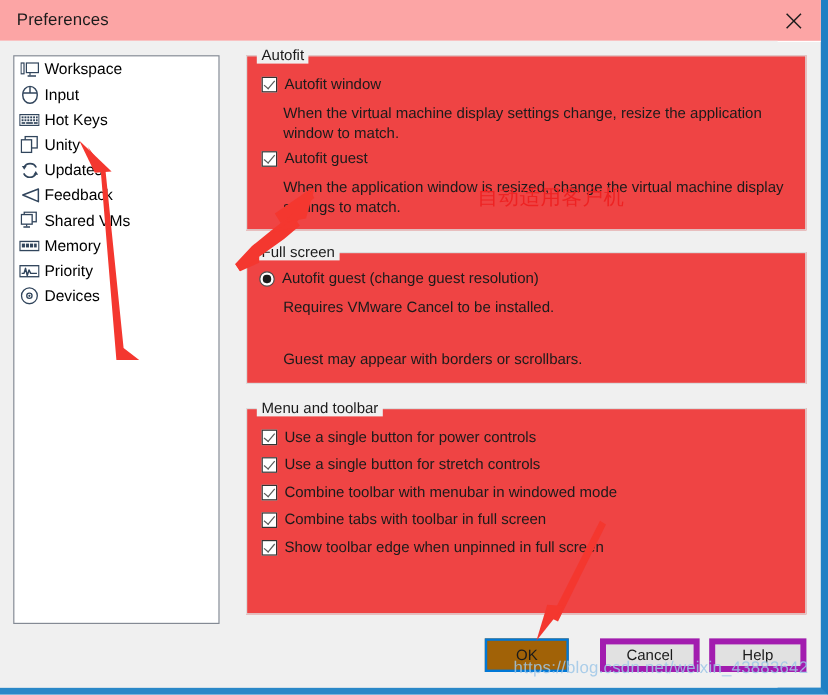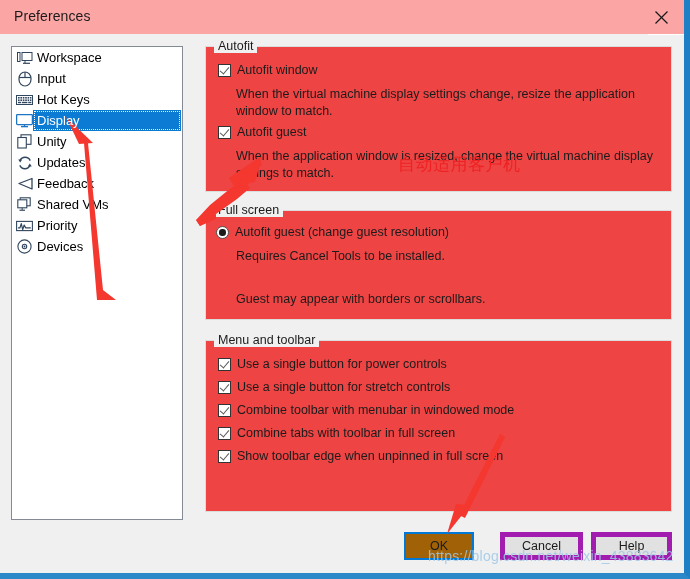--- a/index.html
+++ b/index.html
@@ -326,31 +326,20 @@
                 <rect x="14" y="5.4" width="1.4" height="1.6"></rect>
               <rect x="2" y="7.8" width="3" height="1.4"></rect>
                 <rect x="5.8" y="7.8" width="5.6" height="1.4"></rect>
               <rect x="12.2" y="7.8" width="3.2" height="1.4"></rect>
             </g>
           </svg>
         </span>
         <span class="lbl">Hot Keys</span>
       </div>
 
-      <div class="side-item selected">
-        <span class="sel-box"></span>
-        <span class="ico">
-          <svg width="17" height="14" viewBox="0 0 17 14">
-            <rect x="0.6" y="0.6" width="15.8" height="10" rx="1" fill="#ffffff" stroke="#1d74c4" stroke-width="1.3"></rect>
-            <line x1="5" y1="12.6" x2="12" y2="12.6" stroke="#1d74c4" stroke-width="1.4"></line>
-            <line x1="8.5" y1="10.6" x2="8.5" y2="12.6" stroke="#1d74c4" stroke-width="1.2"></line>
-          </svg>
-        </span>
-        <span class="lbl">Display</span>
-      </div>
 
       <div class="side-item">
         <span class="ico">
           <svg width="15" height="15" viewBox="0 0 15 15">
             <rect x="4" y="0.8" width="10" height="9.5" fill="none" stroke="#31455c" stroke-width="1.1"></rect>
             <rect x="0.8" y="3.5" width="8.5" height="10.5" fill="#ffffff" stroke="#31455c" stroke-width="1.1"></rect>
           </svg>
         </span>
         <span class="lbl">Unity</span>
       </div>
@@ -382,20 +371,34 @@
           <svg width="15" height="15" viewBox="0 0 15 15">
             <rect x="3.2" y="0.8" width="10" height="8" fill="none" stroke="#31455c" stroke-width="1.1"></rect>
             <rect x="0.8" y="2.8" width="9" height="8" fill="#ffffff" stroke="#31455c" stroke-width="1.1"></rect>
             <line x1="5.2" y1="12.8" x2="5.2" y2="10.8" stroke="#31455c" stroke-width="1"></line>
             <line x1="2.5" y1="13.2" x2="8" y2="13.2" stroke="#31455c" stroke-width="1.2"></line>
           </svg>
         </span>
         <span class="lbl">Shared VMs</span>
       </div>
 
+      <div class="side-item">
+        <span class="ico">
+          <svg width="17" height="12" viewBox="0 0 17 12">
+            <rect x="0.6" y="2.2" width="15.8" height="7.6" fill="none" stroke="#31455c" stroke-width="1.1"></rect>
+            <g fill="#31455c">
+              <rect x="2.2" y="4" width="2.6" height="3.2"></rect>
+              <rect x="5.6" y="4" width="2.6" height="3.2"></rect>
+              <rect x="9" y="4" width="2.6" height="3.2"></rect>
+              <rect x="12.4" y="4" width="2.2" height="3.2"></rect>
+            </g>
+          </svg>
+        </span>
+        <span class="lbl">Memory</span>
+      </div>
 
       <div class="side-item">
         <span class="ico">
           <svg width="17" height="12" viewBox="0 0 17 12">
             <rect x="0.6" y="1.4" width="15.8" height="9.2" fill="none" stroke="#31455c" stroke-width="1.1"></rect>
             <polyline points="2,7.8 4,7.8 5.3,3.6 6.7,9.6 8.2,5 9.6,7.8 14.8,7.8" fill="none" stroke="#31455c" stroke-width="1.2" stroke-linejoin="round"></polyline>
           </svg>
         </span>
         <span class="lbl">Priority</span>
       </div>
@@ -432,21 +435,21 @@
     </div>
 
     <div class="group" id="group-fullscreen">
       <div class="group-title">Full screen</div>
 
       <div class="opt-row" style="left:10px; top:14px;">
         <span class="rdo on"></span>
         <span class="opt-label">Autofit guest (change guest resolution)</span>
       </div>
 
-      <div class="desc" style="left:30px; top:37px; width:420px;">Requires Cancel Tools to be installed.</div>
+      <div class="desc" style="left:30px; top:37px; width:420px;">Requires VMware Cancel to be installed.</div>
 
 
       <div class="desc" style="left:30px; top:80px; width:420px;">Guest may appear with borders or scrollbars.</div>
     </div>
 
     <div class="group" id="group-menutool">
       <div class="group-title">Menu and toolbar</div>
 
       <div class="opt-row" style="left:12px; top:16px;">
         <span class="cbx checked"></span>

